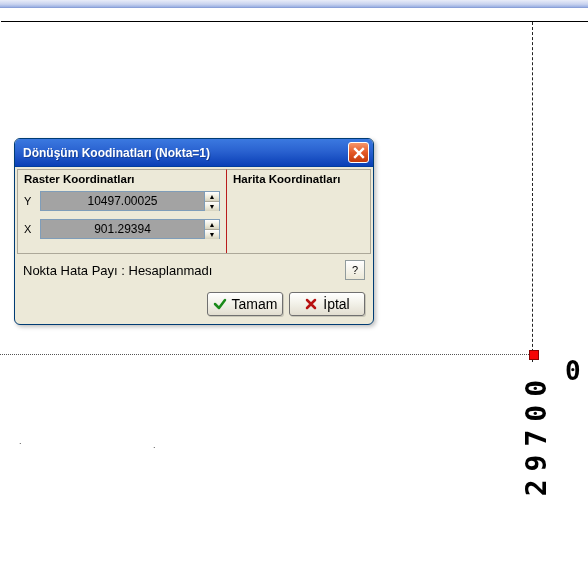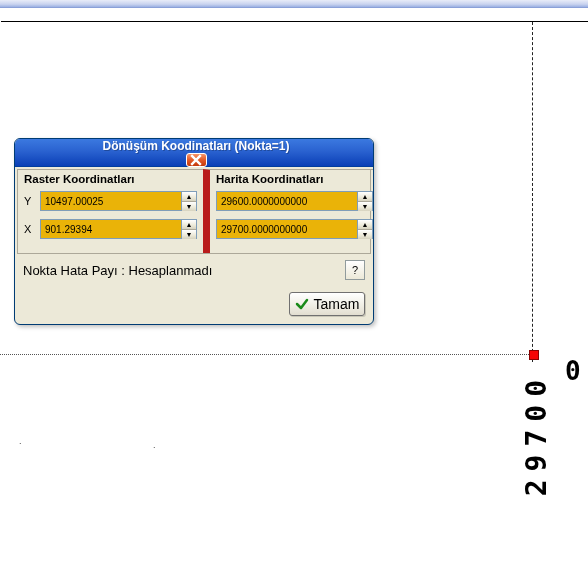--- a/index.html
+++ b/index.html
@@ -95,21 +95,20 @@
     box-shadow: 2px 2px 4px rgba(0,0,0,.25);
     overflow: hidden;
   }
   .titlebar {
     height: 28px;
     background: linear-gradient(to bottom, #3b79e0 0%, #2a62d0 45%, #0a3fb6 100%);
     display: flex;
     align-items: center;
     padding: 0 4px 0 8px;
     border-bottom: 1px solid #003c9e;
-    flex-direction: column;
   }
   .titlebar span {
     color: #fff;
     font-weight: bold;
     font-size: 12px;
     text-shadow: 1px 1px 0 rgba(0,0,0,.25);
     flex: 1;
   }
   .closebtn {
     width: 21px; height: 21px;
@@ -130,21 +129,21 @@
   .panels {
     display: flex;
     border: 1px solid #aca899;
     border-top: none;
   }
   .panel {
     flex: 1;
     border-top: 1px solid #aca899;
     position: relative;
   }
-  .panel + .panel { border-left: 7px solid #b91c1c; }
+  .panel + .panel { border-left: 1px solid #b91c1c; }
   .panel-header {
     padding: 3px 6px 6px 6px;
     font-weight: bold;
     font-size: 11.5px;
   }
   .fields {
     padding: 0 6px 6px 6px;
   }
   .field-row {
     display: flex;
@@ -157,25 +156,25 @@
   }
   .spin-wrap {
     flex: 1;
     display: flex;
     height: 20px;
   }
   .spin-wrap input {
     flex: 1;
     border: 1px solid #7f9db9;
     border-right: none;
-    background: #eab308;
-    text-align: left;
+    background: #a3a3a3;
+    text-align: center;
     padding: 0 4px;
     font-family: inherit;
-    font-size: 10px;
+    font-size: 12px;
     outline: none;
   }
   .spin-buttons {
     width: 16px;
     display: flex;
     flex-direction: column;
     border: 1px solid #7f9db9;
   }
   .spin-buttons div {
     flex: 1;
@@ -275,50 +274,36 @@
                 <div>▲</div>
                 <div>▼</div>
               </div>
             </div>
           </div>
         </div>
       </div>
 
       <div class="panel">
         <div class="panel-header">Harita Koordinatları</div>
-        <div class="fields">
-          <div class="field-row">
-            <div class="spin-wrap">
-              <input value="29600.0000000000" style="">
-              <div class="spin-buttons">
-                <div>▲</div>
-                <div>▼</div>
-              </div>
-            </div>
-          </div>
-          <div class="field-row">
-            <div class="spin-wrap">
-              <input value="29700.0000000000" style="">
-              <div class="spin-buttons">
-                <div>▲</div>
-                <div>▼</div>
-              </div>
-            </div>
-          </div>
-        </div>
       </div>
     </div>
 
     <div class="footer-row">
       <div class="error-text">Nokta Hata Payı : Hesaplanmadı</div>
       <div class="qbtn">?</div>
     </div>
 
     <div class="btnbar">
       <div class="btn">
         <svg viewBox="0 0 14 14">
           <path d="M2 7 L6 11 L12 3" stroke="#1a8a1a" stroke-width="2.5" fill="none" stroke-linecap="round" stroke-linejoin="round"></path>
         </svg>
         <span>Tamam</span>
       </div>
+      <div class="btn">
+        <svg viewBox="0 0 14 14">
+          <path d="M3 3 L11 11 M11 3 L3 11" stroke="#b81111" stroke-width="2.5" fill="none" stroke-linecap="round"></path>
+        </svg>
+        <span>İptal</span>
+      </div>
     </div>
   </div>
 </div>
 
 </body></html>

